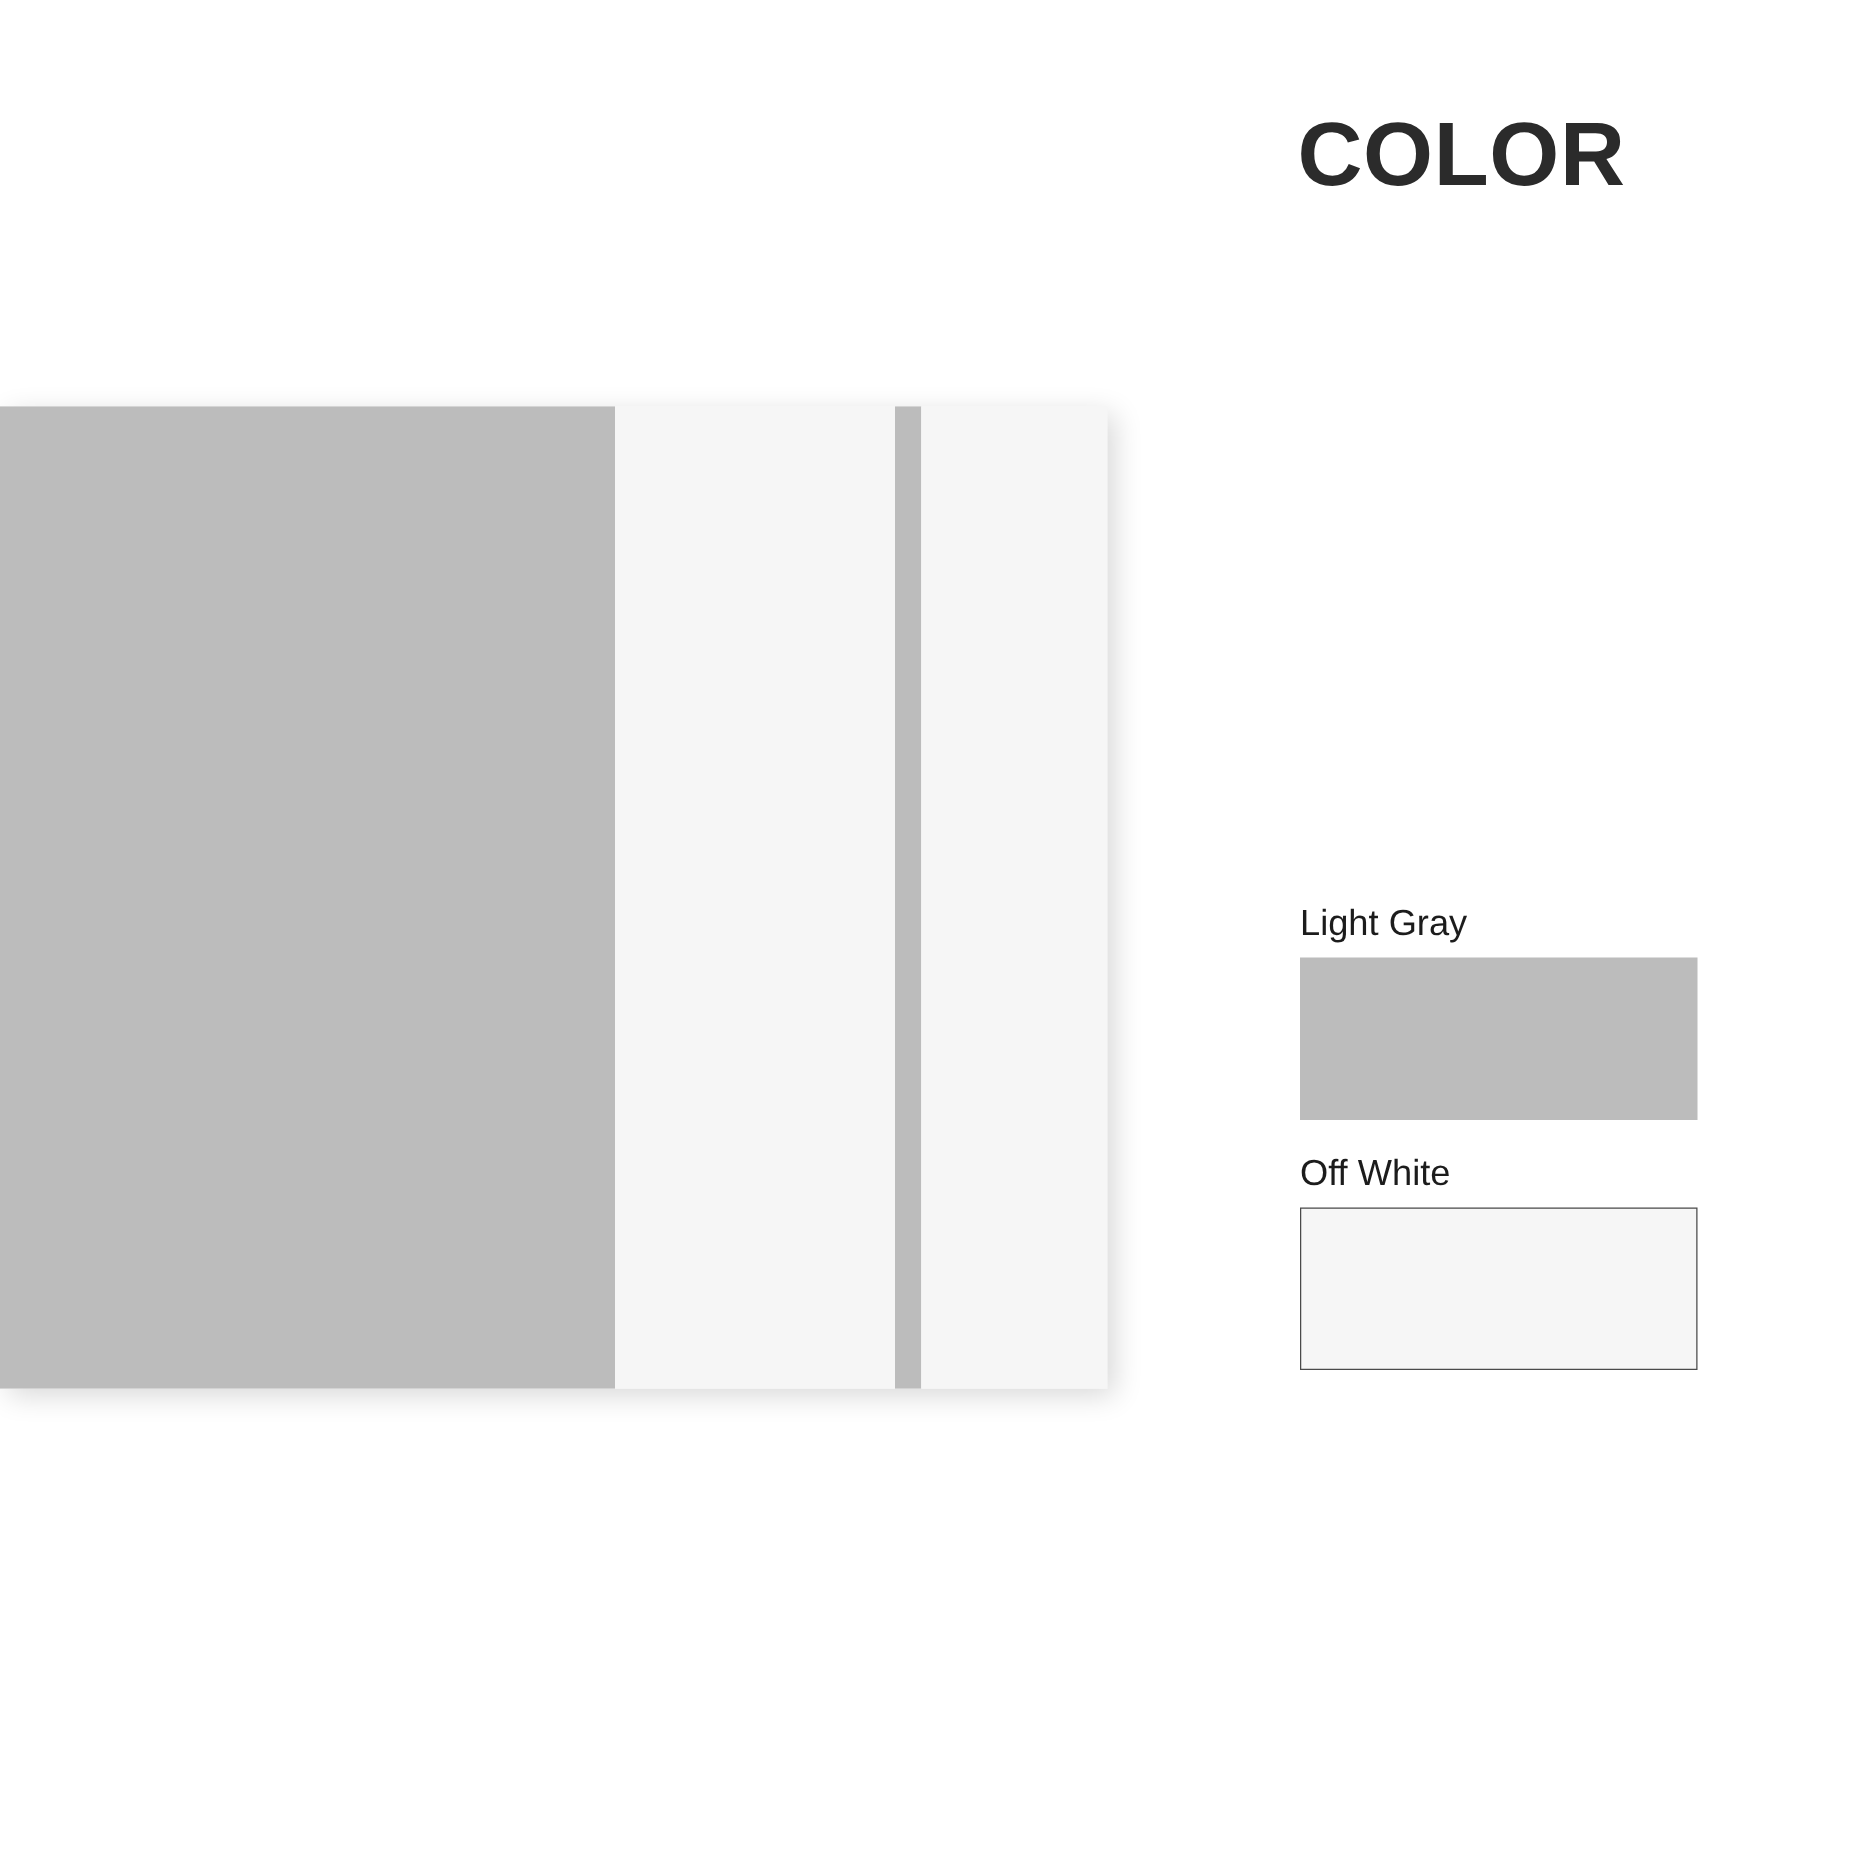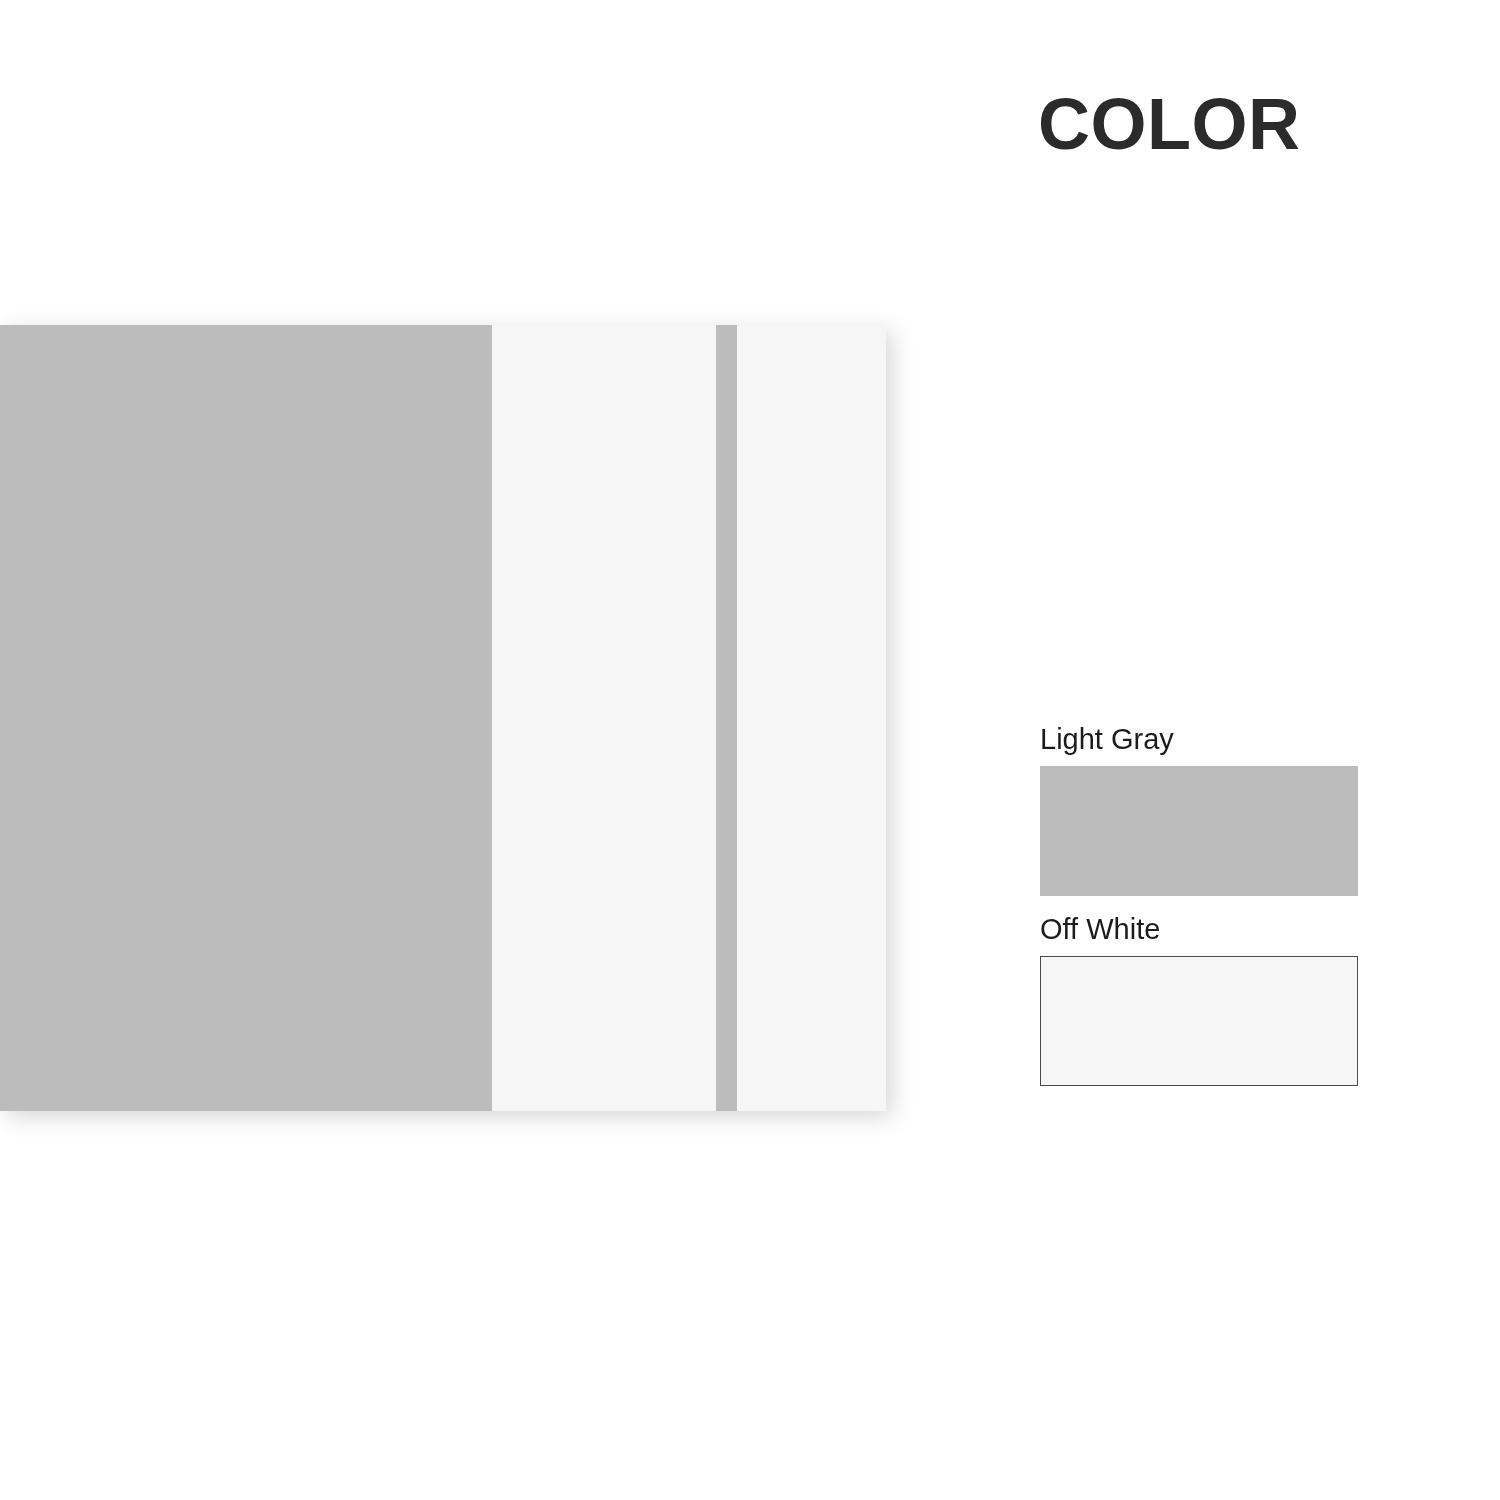--- a/index.html
+++ b/index.html
@@ -55,21 +55,21 @@
   .band-gray-thin  { left: 716px; width: 21px;  }
   .band-offwhite-2 { left: 737px; width: 149px; }
 
   
   .palette {
     position: absolute;
     left: 1040px;
     top: 722px;
     width: 318px;
   }
-  .swatch-entry { margin-bottom: 16px; }
+  .swatch-entry { margin-bottom: 26px; }
   .swatch-entry:last-child { margin-bottom: 12px; }
 
   .swatch-label {
     font-size: 29px;
     font-weight: normal;
     color: #1c1c1c;
     line-height: 1.2;
     margin-bottom: 9px;
     white-space: nowrap;
   }

